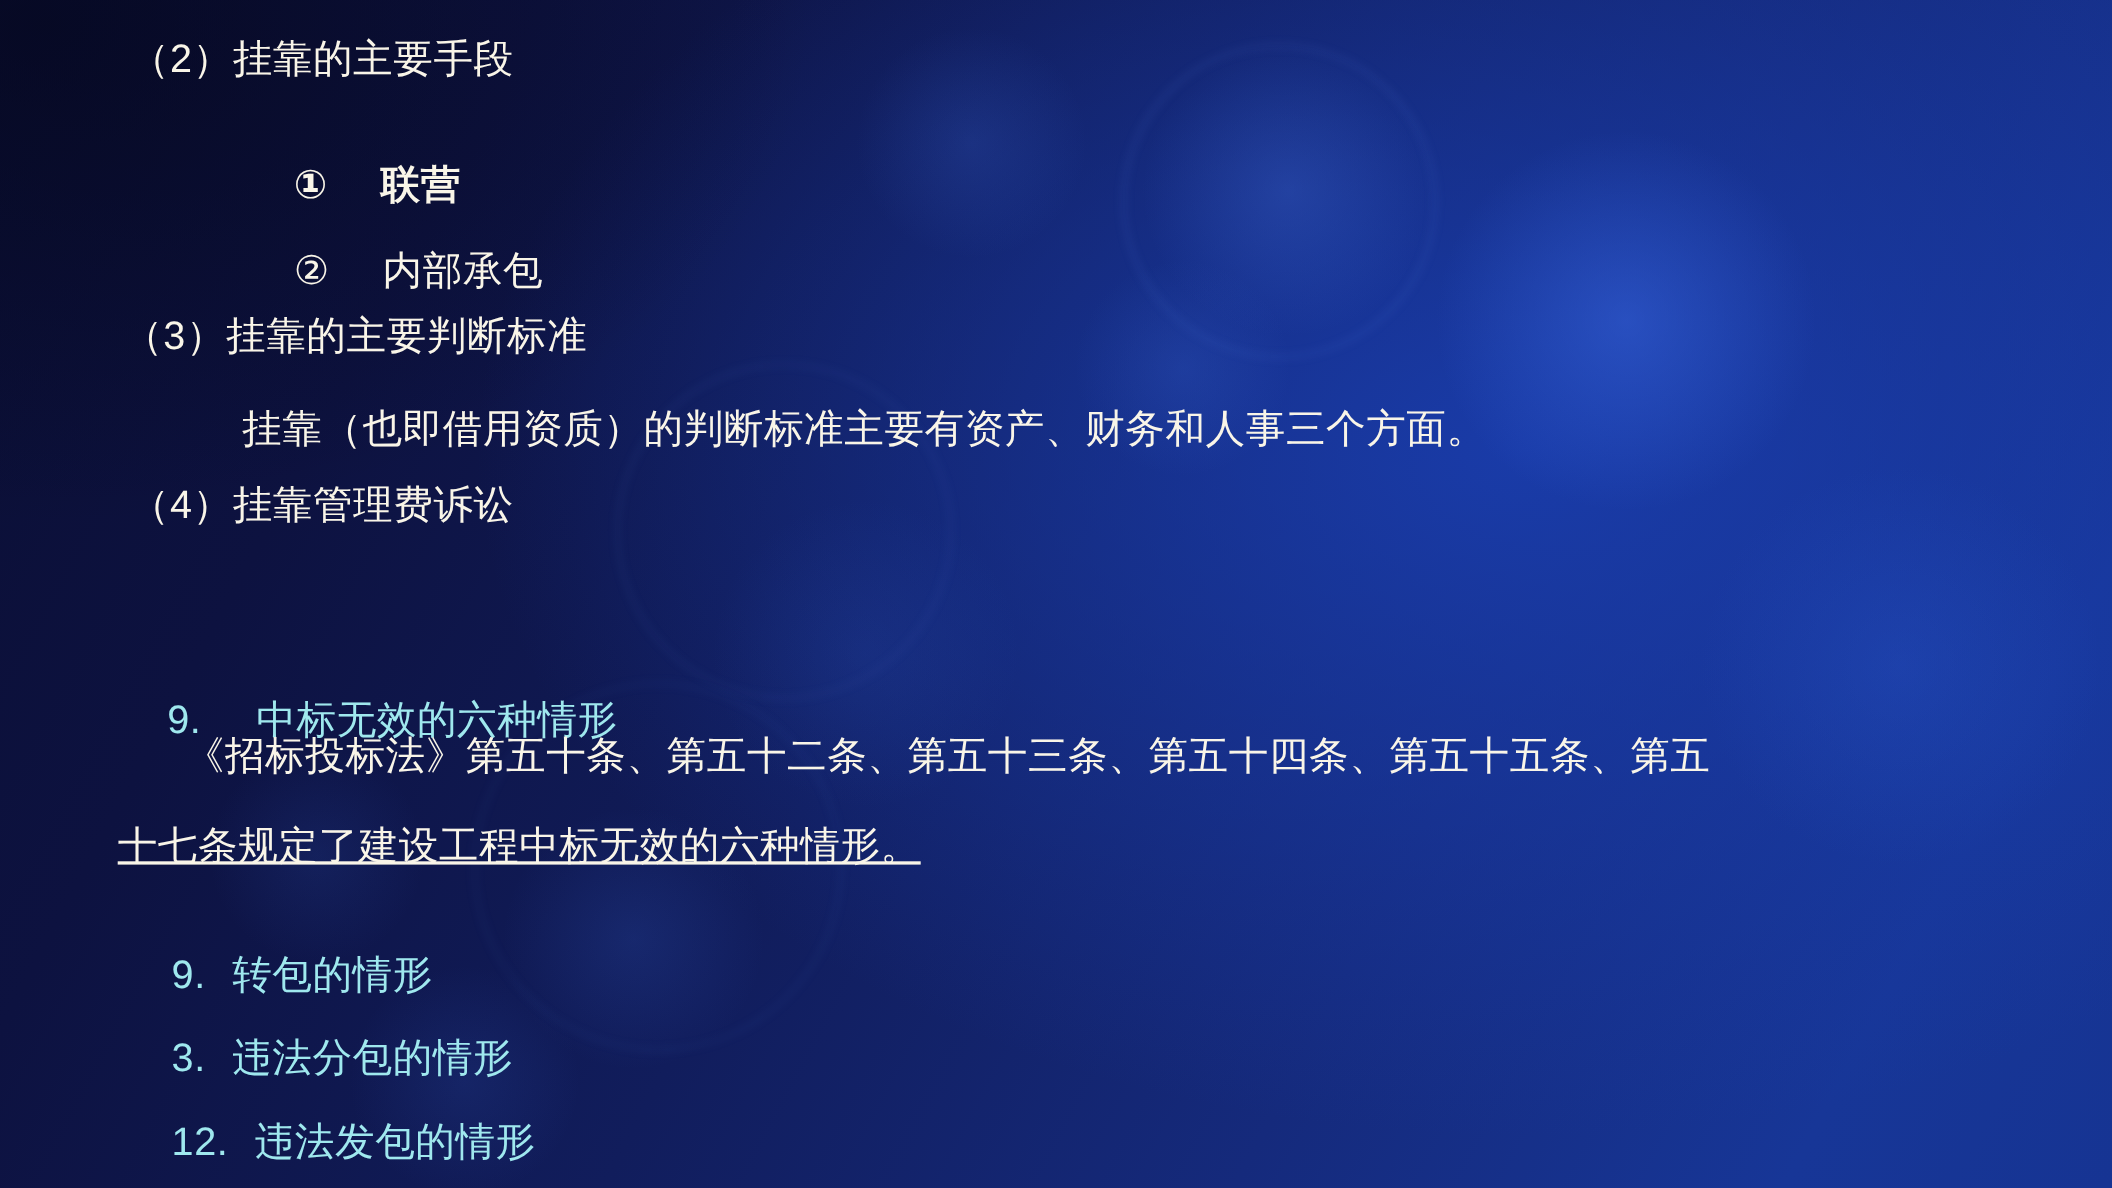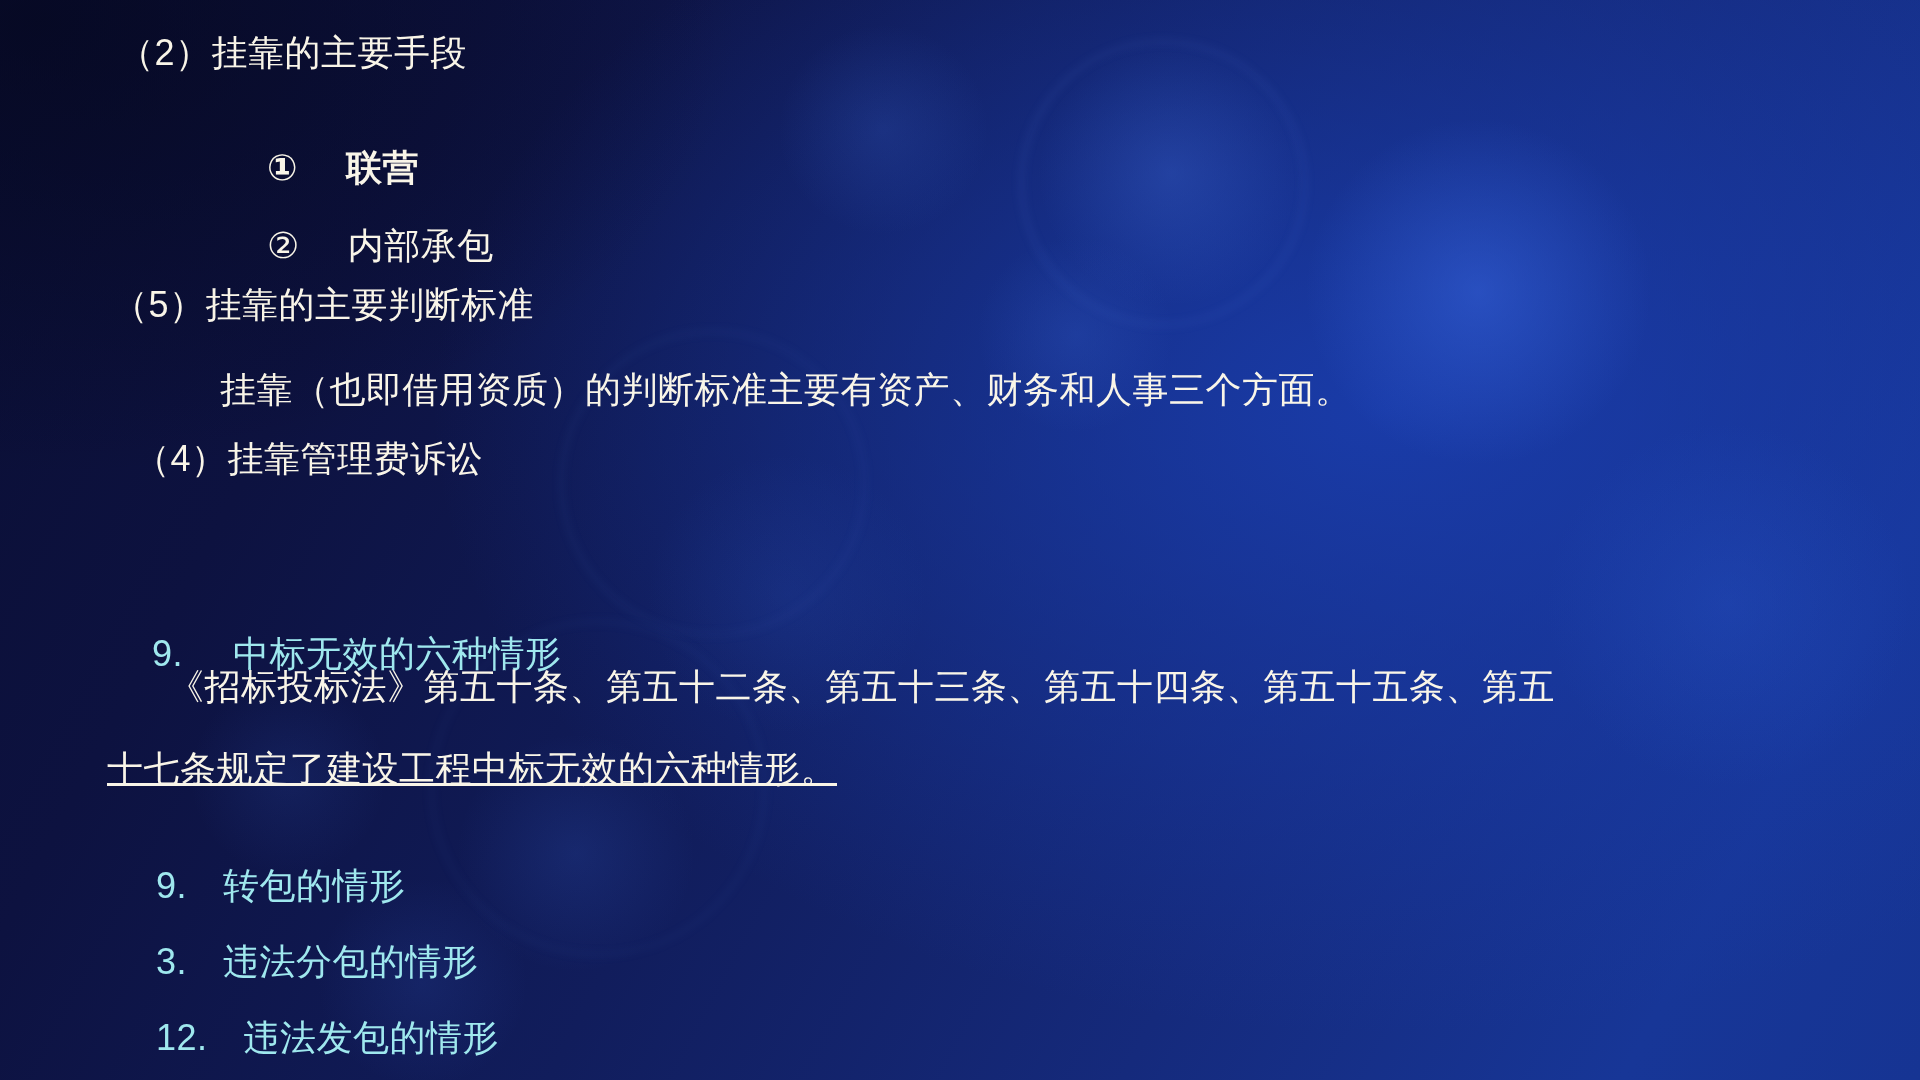--- a/index.html
+++ b/index.html
@@ -39,28 +39,28 @@
     font-size:36px;
     line-height:1.15;
     white-space:pre;
     color:var(--body-text,#f9f5e8);
     letter-spacing:0.5px;
   }
   .cyan{color:var(--accent-cyan,#9fe8ee);}
   .mk{display:inline-block;margin-right:48px;}
   .num{display:inline-block;}
   .g1{margin-left:50px;text-align:center;}
-  .g2{margin-left:36px;}
+  .g2{margin-left:24px;}
   
   .p1 {left:118px;top:32px;}
   .p2 {left:225px;top:106px;font-weight:bold;}
   .p3 {left:225px;top:184px;}
   .p4 {left:112px;top:284px;}
   .p5 {left:220px;top:369px;}
-  .p6 {left:134px;top:438px;}
+  .p6 {left:118px;top:438px;}
   .p7 {left:110px;top:592px;}
   .p8 {left:168px;top:666px;}
   .p9 {left:107px;top:748px;text-decoration:underline;}
   .p10{left:114px;top:824px;}
   .p11{left:114px;top:900px;}
   .p12{left:114px;top:976px;}
 </style>
 </head>
 <body>
 
@@ -73,21 +73,21 @@
   <div class="ln p1">（2）挂靠的主要手段</div>
 
   <div class="ln p2">
     <span class="mk">①</span><span>联营</span>
   </div>
 
   <div class="ln p3">
     <span class="mk">②</span><span>内部承包</span>
   </div>
 
-  <div class="ln p4">（5）挂靠的主要判断标准</div>
+  <div class="ln p4">（3）挂靠的主要判断标准</div>
 
   <div class="ln p5">挂靠（也即借用资质）的判断标准主要有资产、财务和人事三个方面。</div>
 
   <div class="ln p6">（4）挂靠管理费诉讼</div>
 
   <div class="ln p7 cyan">
     <span class="num">9.</span><span class="g1">中标无效的六种情形</span>
   </div>
 
   <div class="ln p8">《招标投标法》第五十条、第五十二条、第五十三条、第五十四条、第五十五条、第五</div>

